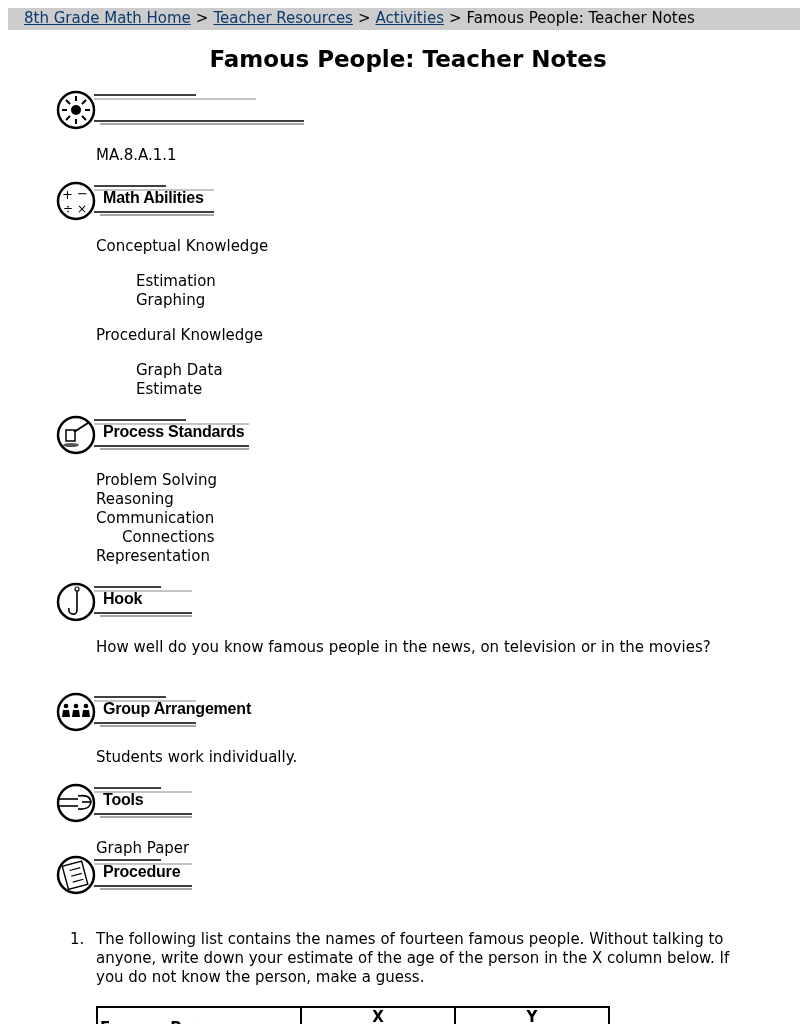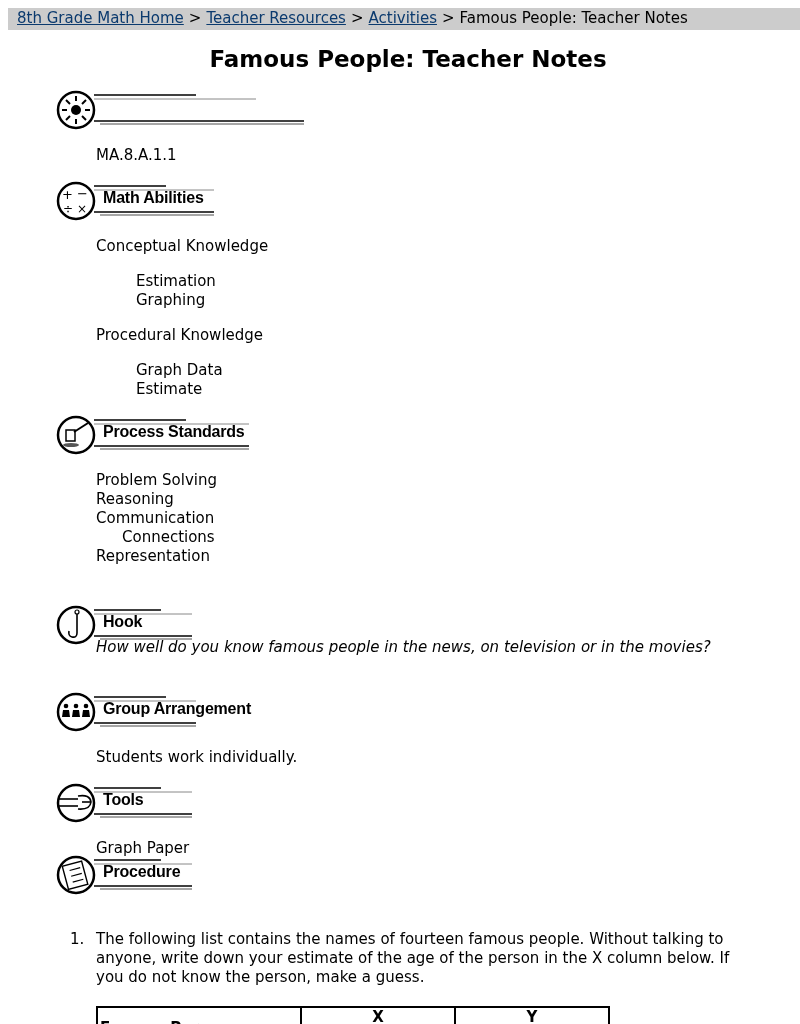--- a/index.html
+++ b/index.html
@@ -1,25 +1,25 @@
 <!DOCTYPE html>
 <html><head>
 <meta charset="utf-8">
 <style>
   html, body { margin:0; padding:0; background:#fff; }
   body { width:800px; height:1024px; overflow:hidden; font-family:"DejaVu Sans", sans-serif; font-size:15px; color:#000; position:relative; }
-  .crumbs { position:absolute; left:8px; top:8px; width:792px; height:22px; background:#cccccc; line-height:21px; padding-left:9px; box-sizing:border-box; white-space:nowrap; }
+  .crumbs { position:absolute; left:8px; top:8px; width:792px; height:22px; background:#cccccc; line-height:21px; padding-left:16px; box-sizing:border-box; white-space:nowrap; }
   .crumbs a { color:#0b3a6e; text-decoration:underline; }
   .crumbs .sep { margin:0 5px; }
   h1 { position:absolute; left:0; top:44px; width:816px; text-align:center; margin:0; font-size:23px; font-weight:bold; line-height:30px; }
   .hdr { position:absolute; left:56px; height:42px; display:flex; align-items:center; }
   .hdr svg { display:block; }
   .hdr .lbl { position:absolute; left:47px; top:9px; font-family:"Liberation Sans", sans-serif; font-weight:bold; font-size:16px; letter-spacing:-0.2px; white-space:nowrap; }
   .txt { position:absolute; white-space:nowrap; line-height:19px; }
-  .para { position:absolute; left:96px; width:620px; line-height:19px;font-style:italic; }
+  .para { position:absolute; left:96px; width:620px; line-height:19px; }
   .proc { position:absolute; left:70px; top:930px; width:690px; line-height:19px; }
   .proc .num { position:absolute; left:0; top:0; }
   .proc .body { position:absolute; left:26px; top:0; width:650px; }
   table { position:absolute; left:96px; top:1006px; border-collapse:collapse; border:2px solid #000; }
   td, th { border:2px solid #000; padding:0 2px; height:30px; vertical-align:top; font-weight:bold; }
   th.c1 { width:198px; text-align:left; padding-top:11px; }
   th.c2 { width:148px; text-align:center; }
   th.c3 { width:148px; text-align:center; }
 </style>
 </head>
@@ -86,21 +86,21 @@
     <ellipse cx="15" cy="31" rx="8" ry="2" fill="#555"></ellipse>
   </svg>
   <span class="lbl">Process Standards</span>
 </div>
 <div class="txt" style="left:96px;top:471px;">Problem Solving</div>
 <div class="txt" style="left:96px;top:490px;">Reasoning</div>
 <div class="txt" style="left:96px;top:509px;">Communication</div>
 <div class="txt" style="left:96px;top:528px;margin-left:26px;">Connections</div>
 <div class="txt" style="left:96px;top:547px;">Representation</div>
 
-<div class="hdr" style="top:604px;">
+<div class="hdr" style="top:581px;">
   <svg width="138" height="42">
     <line x1="38" y1="6" x2="105" y2="6" stroke="#000" stroke-width="1.5"></line>
       <line x1="38" y1="10" x2="136" y2="10" stroke="#888" stroke-width="1"></line>
     <line x1="38" y1="32" x2="136" y2="32" stroke="#000" stroke-width="1.5"></line>
       <line x1="44" y1="35" x2="136" y2="35" stroke="#888" stroke-width="1.5"></line>
     <circle cx="20" cy="21" r="18" fill="#fff" stroke="#000" stroke-width="2.5"></circle>
     <circle cx="21" cy="8" r="2" fill="none" stroke="#000" stroke-width="1.2"></circle>
     <path d="M21 10 L21 29 Q21 34 16 33 Q12 32 13 27" fill="none" stroke="#000" stroke-width="1.6"></path>
   </svg>
   <span class="lbl">Hook</span>

